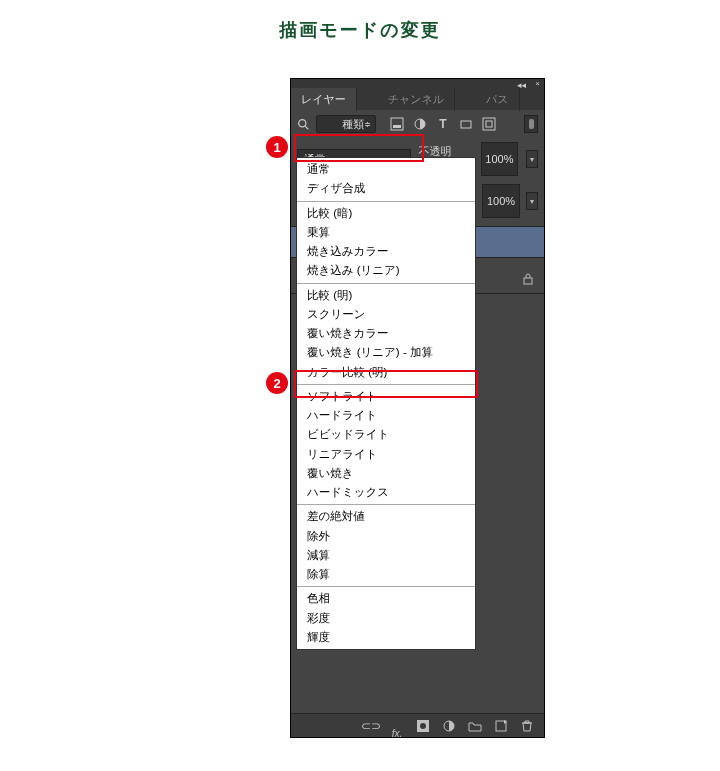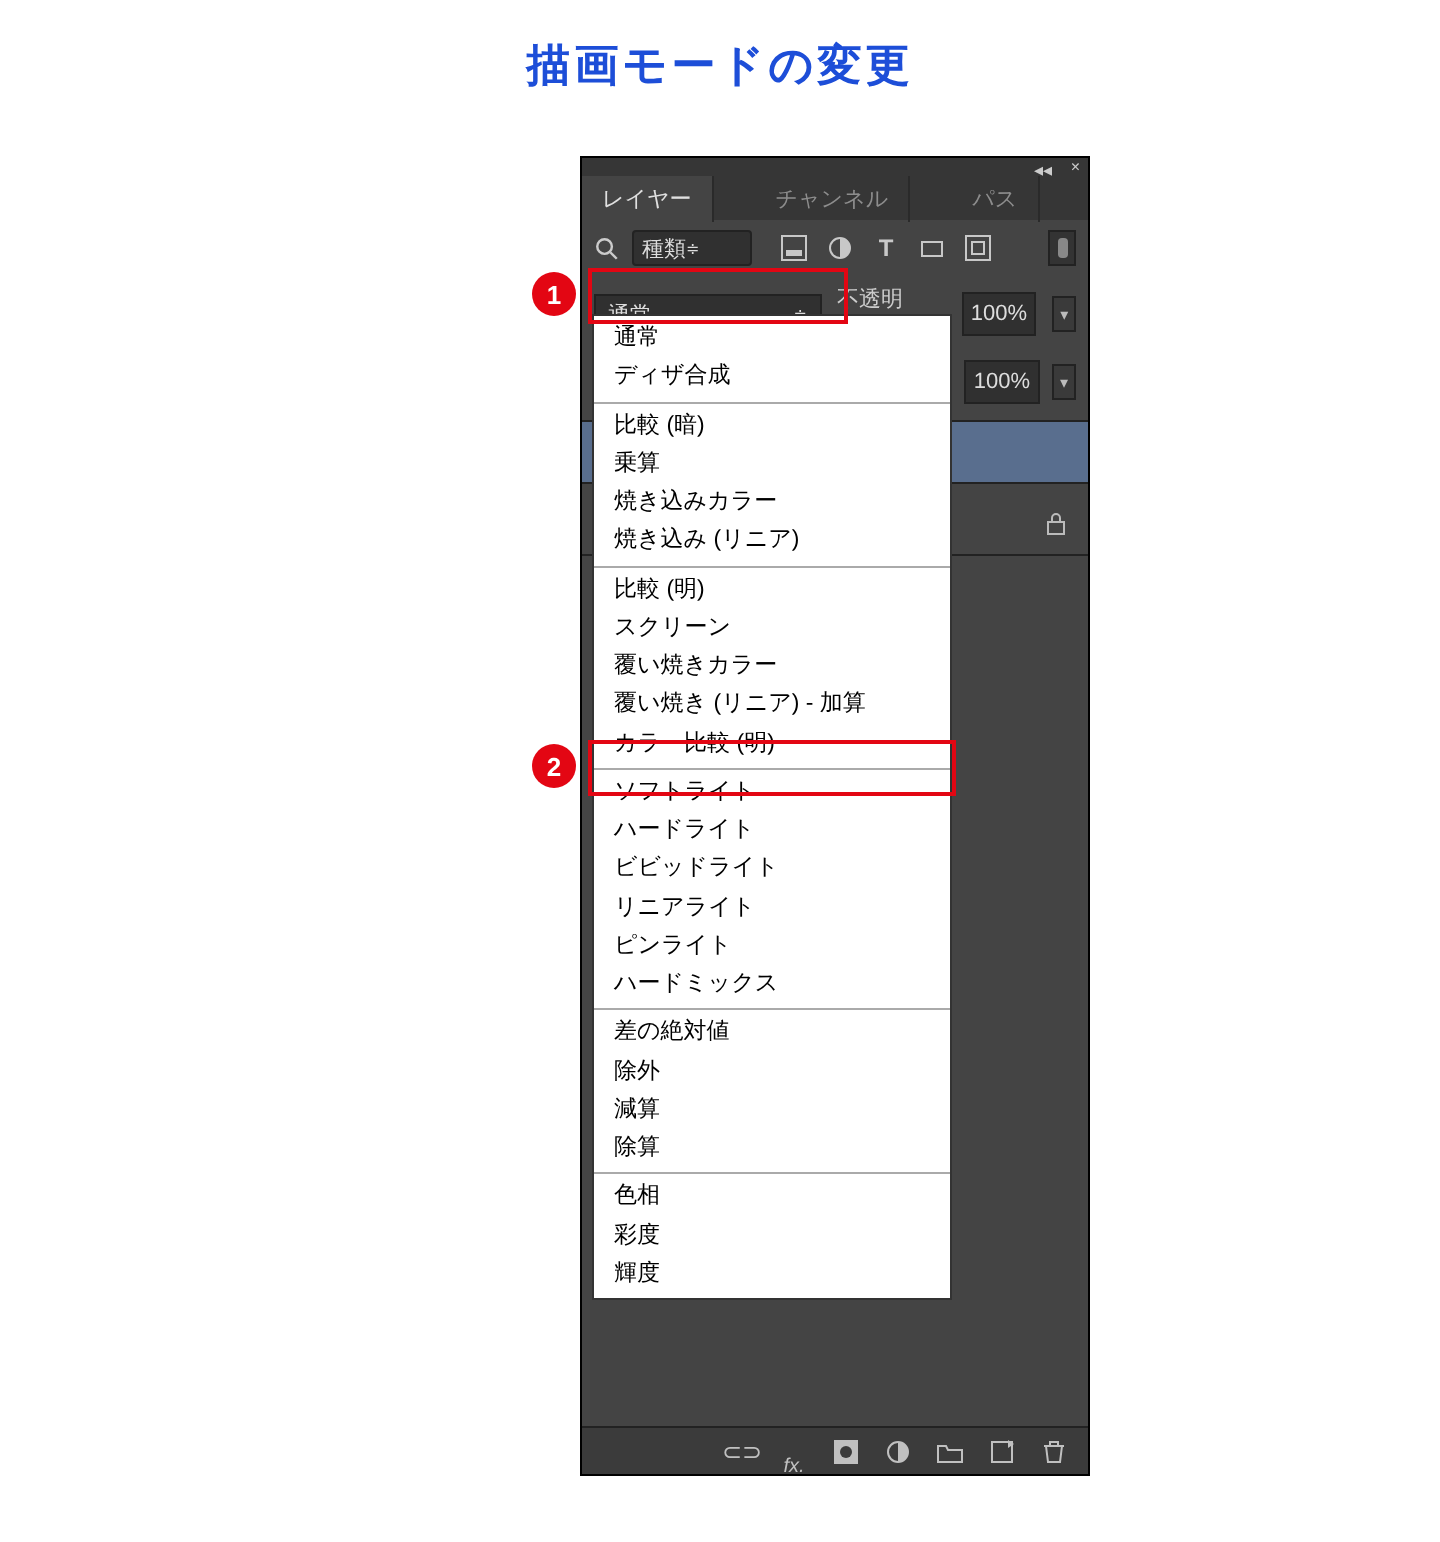--- a/index.html
+++ b/index.html
@@ -5,23 +5,23 @@
   * { box-sizing: border-box; margin: 0; padding: 0; }
   body {
     width: 720px;
     height: 771px;
     background: #fff;
     font-family: "Hiragino Kaku Gothic ProN", "メイリオ", Meiryo, sans-serif;
     position: relative;
   }
   .title {
     text-align: center;
-    font-size: 22px;
+    font-size: 18px;
     font-weight: bold;
-    color: #1d4ed8;
+    color: #14532d;
     padding: 18px 0 20px 0;
     letter-spacing: 2px;
   }
   .panel-wrap {
     position: absolute;
     left: 290px;
     top: 78px;
     width: 255px;
     height: 660px;
     background: #444444;
@@ -67,42 +67,42 @@
   }
   .kind-select {
     flex: 0 0 60px;
     height: 18px;
     background: #303030;
     border: 1px solid #222;
     border-radius: 2px;
     color: #ddd;
     font-size: 11px;
     padding: 0 4px;
-    display:flex; align-items:center; justify-content:flex-start;
+    display:flex; align-items:center; justify-content:flex-end;
   }
   .kind-select .chev { font-size: 8px; }
   .filter-icons { display:flex; gap: 9px; margin-left:8px; align-items:center;}
   .fic { width:14px; height:14px; color:#c8c8c8; display:flex;align-items:center;justify-content:center;}
   .filter-toggle {
     margin-left:auto;
     width: 14px; height: 18px;
     background: #333; border:1px solid #222;
     position:relative;
   }
   .filter-toggle::after{content:"";position:absolute;left:4px;top:3px;width:5px;height:10px;background:#888;border-radius:2px;}
   .mode-row {
     display:flex; align-items:center; padding: 4px 6px; gap:8px; font-size:11px; color:#ccc;
   }
   .blend-select {
     width: 115px; height:20px; background:#303030; border:1px solid #222;
     color:#ddd; font-size:11px; padding: 0 6px;
     display:flex; align-items:center; justify-content:space-between;
   }
   .pct-box {
-    width: 38px; height:22px; background:#303030; border:1px solid #222;
+    width: 38px; height:34px; background:#303030; border:1px solid #222;
     color:#ddd; font-size:11px; display:flex;align-items:center;justify-content:center;
   }
   .step { width:12px; height:18px; background:#3a3a3a; border:1px solid #222; color:#bbb; font-size:8px; display:flex;align-items:center;justify-content:center;}
   .lock-row {
     display:flex; align-items:center; padding: 4px 6px; gap:6px; font-size:11px; color:#ccc;
   }
   .lock-ic { width:14px; height:14px; color:#aaa; }
   .layer-area {
     padding: 4px 0 0 0;
   }
@@ -328,21 +328,21 @@
       <div class="dd-item">スクリーン</div>
       <div class="dd-item">覆い焼きカラー</div>
       <div class="dd-item">覆い焼き (リニア) - 加算</div>
       <div class="dd-item">カラー比較 (明)</div>
     </div>
     <div class="dd-group">
       <div class="dd-item">ソフトライト</div>
       <div class="dd-item">ハードライト</div>
       <div class="dd-item">ビビッドライト</div>
       <div class="dd-item">リニアライト</div>
-      <div class="dd-item">ピンライト</div>
+      <div class="dd-item">覆い焼き</div>
       <div class="dd-item">ハードミックス</div>
     </div>
     <div class="dd-group">
       <div class="dd-item">差の絶対値</div>
       <div class="dd-item">除外</div>
       <div class="dd-item">減算</div>
       <div class="dd-item">除算</div>
     </div>
     <div class="dd-group">
       <div class="dd-item">色相</div>

